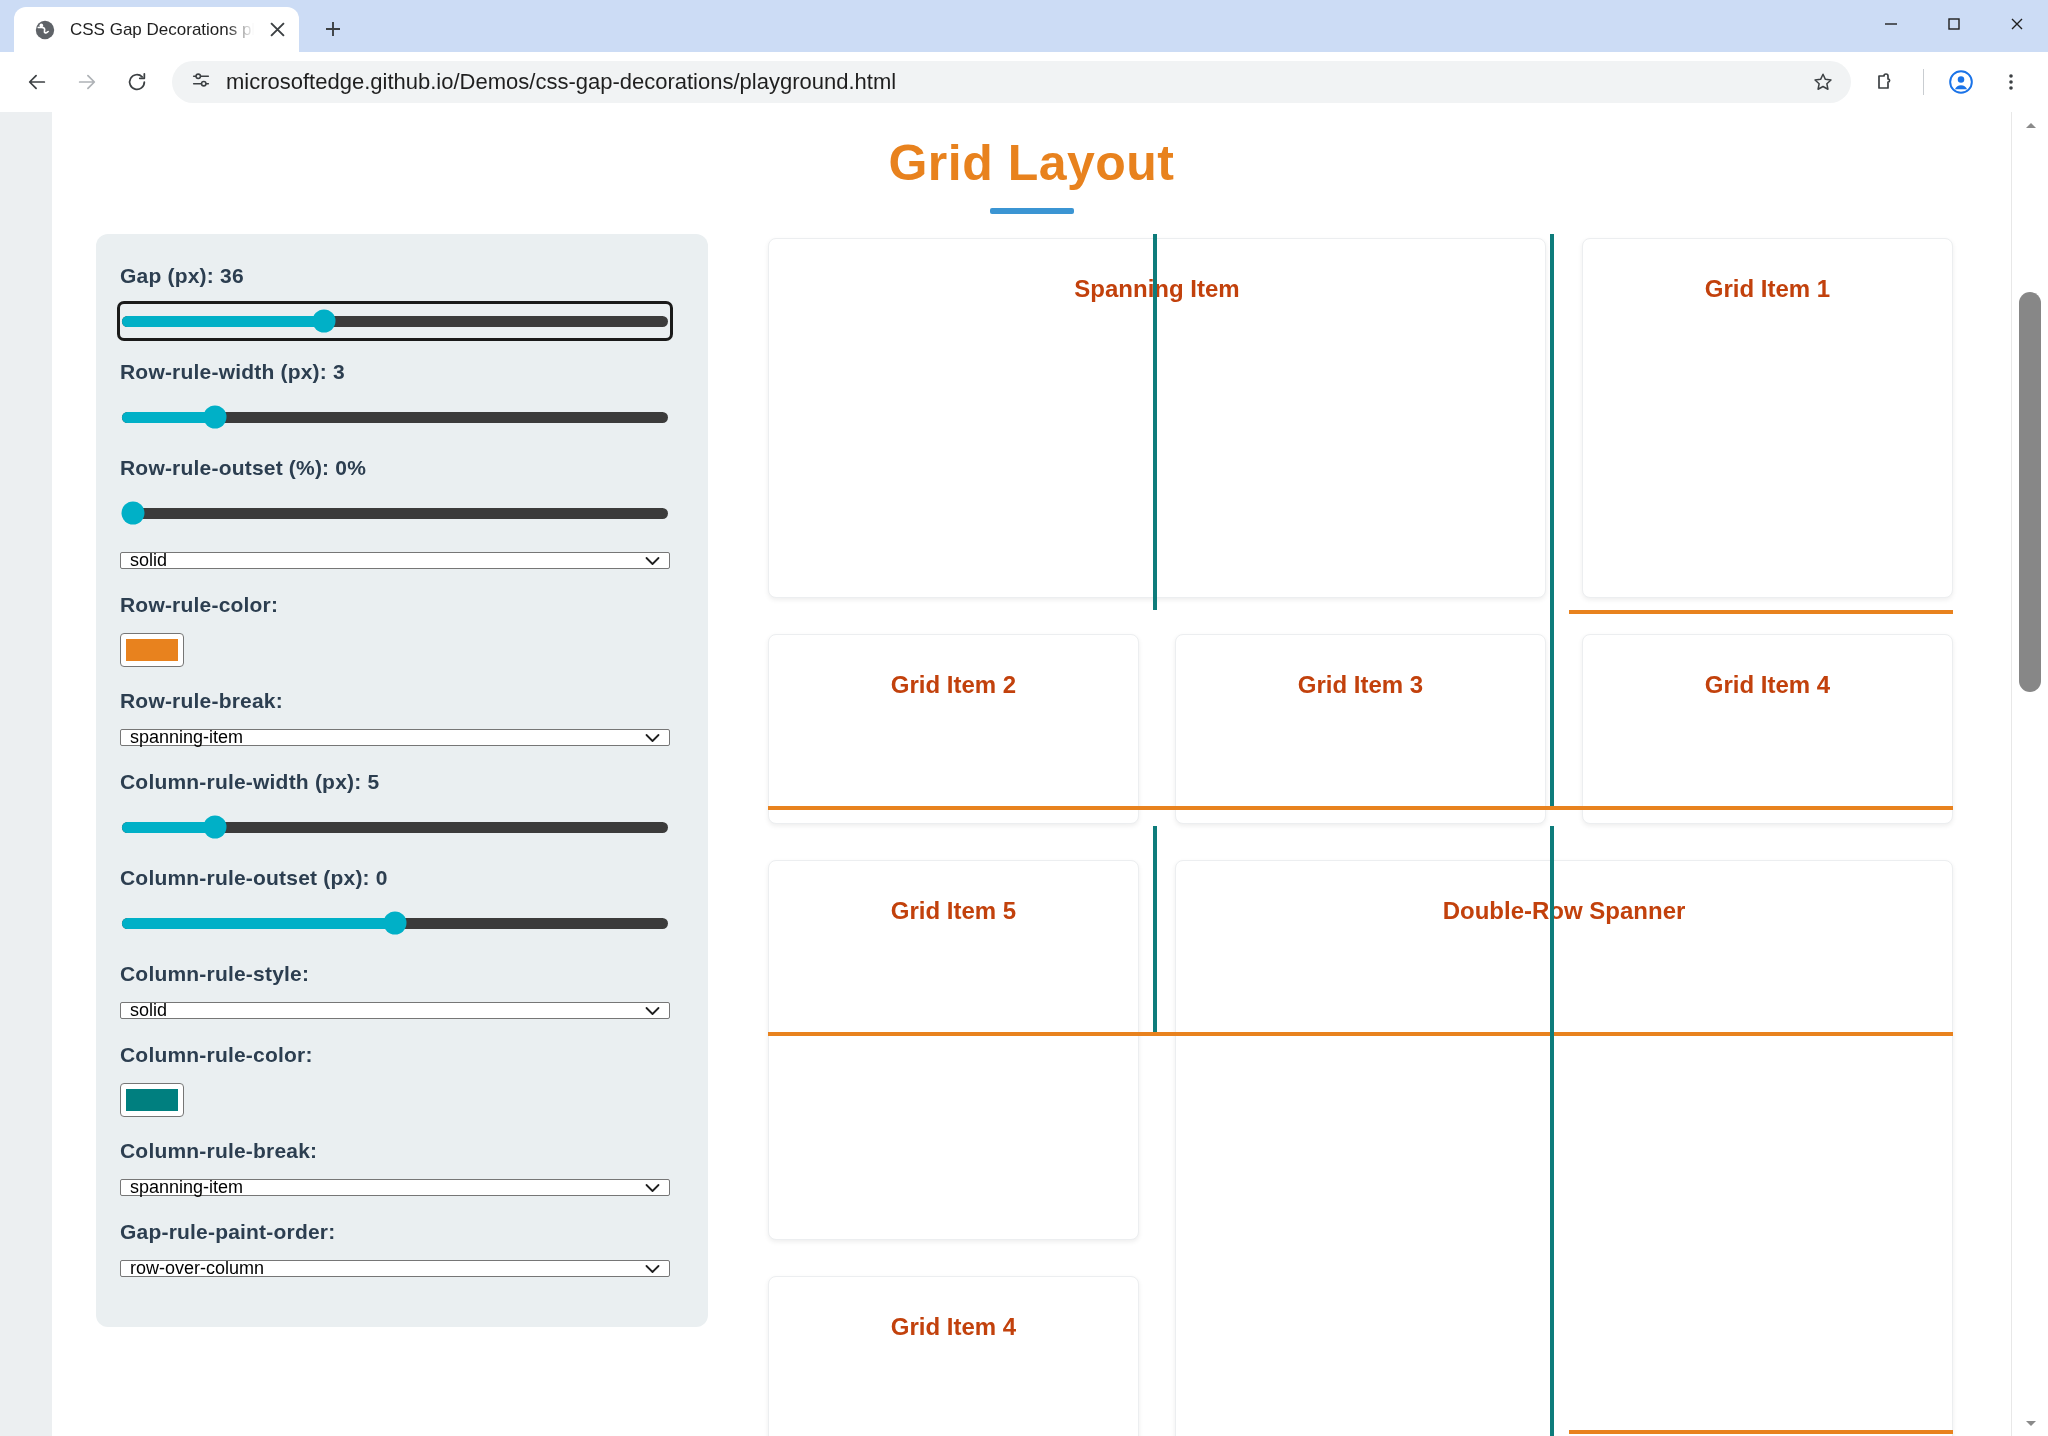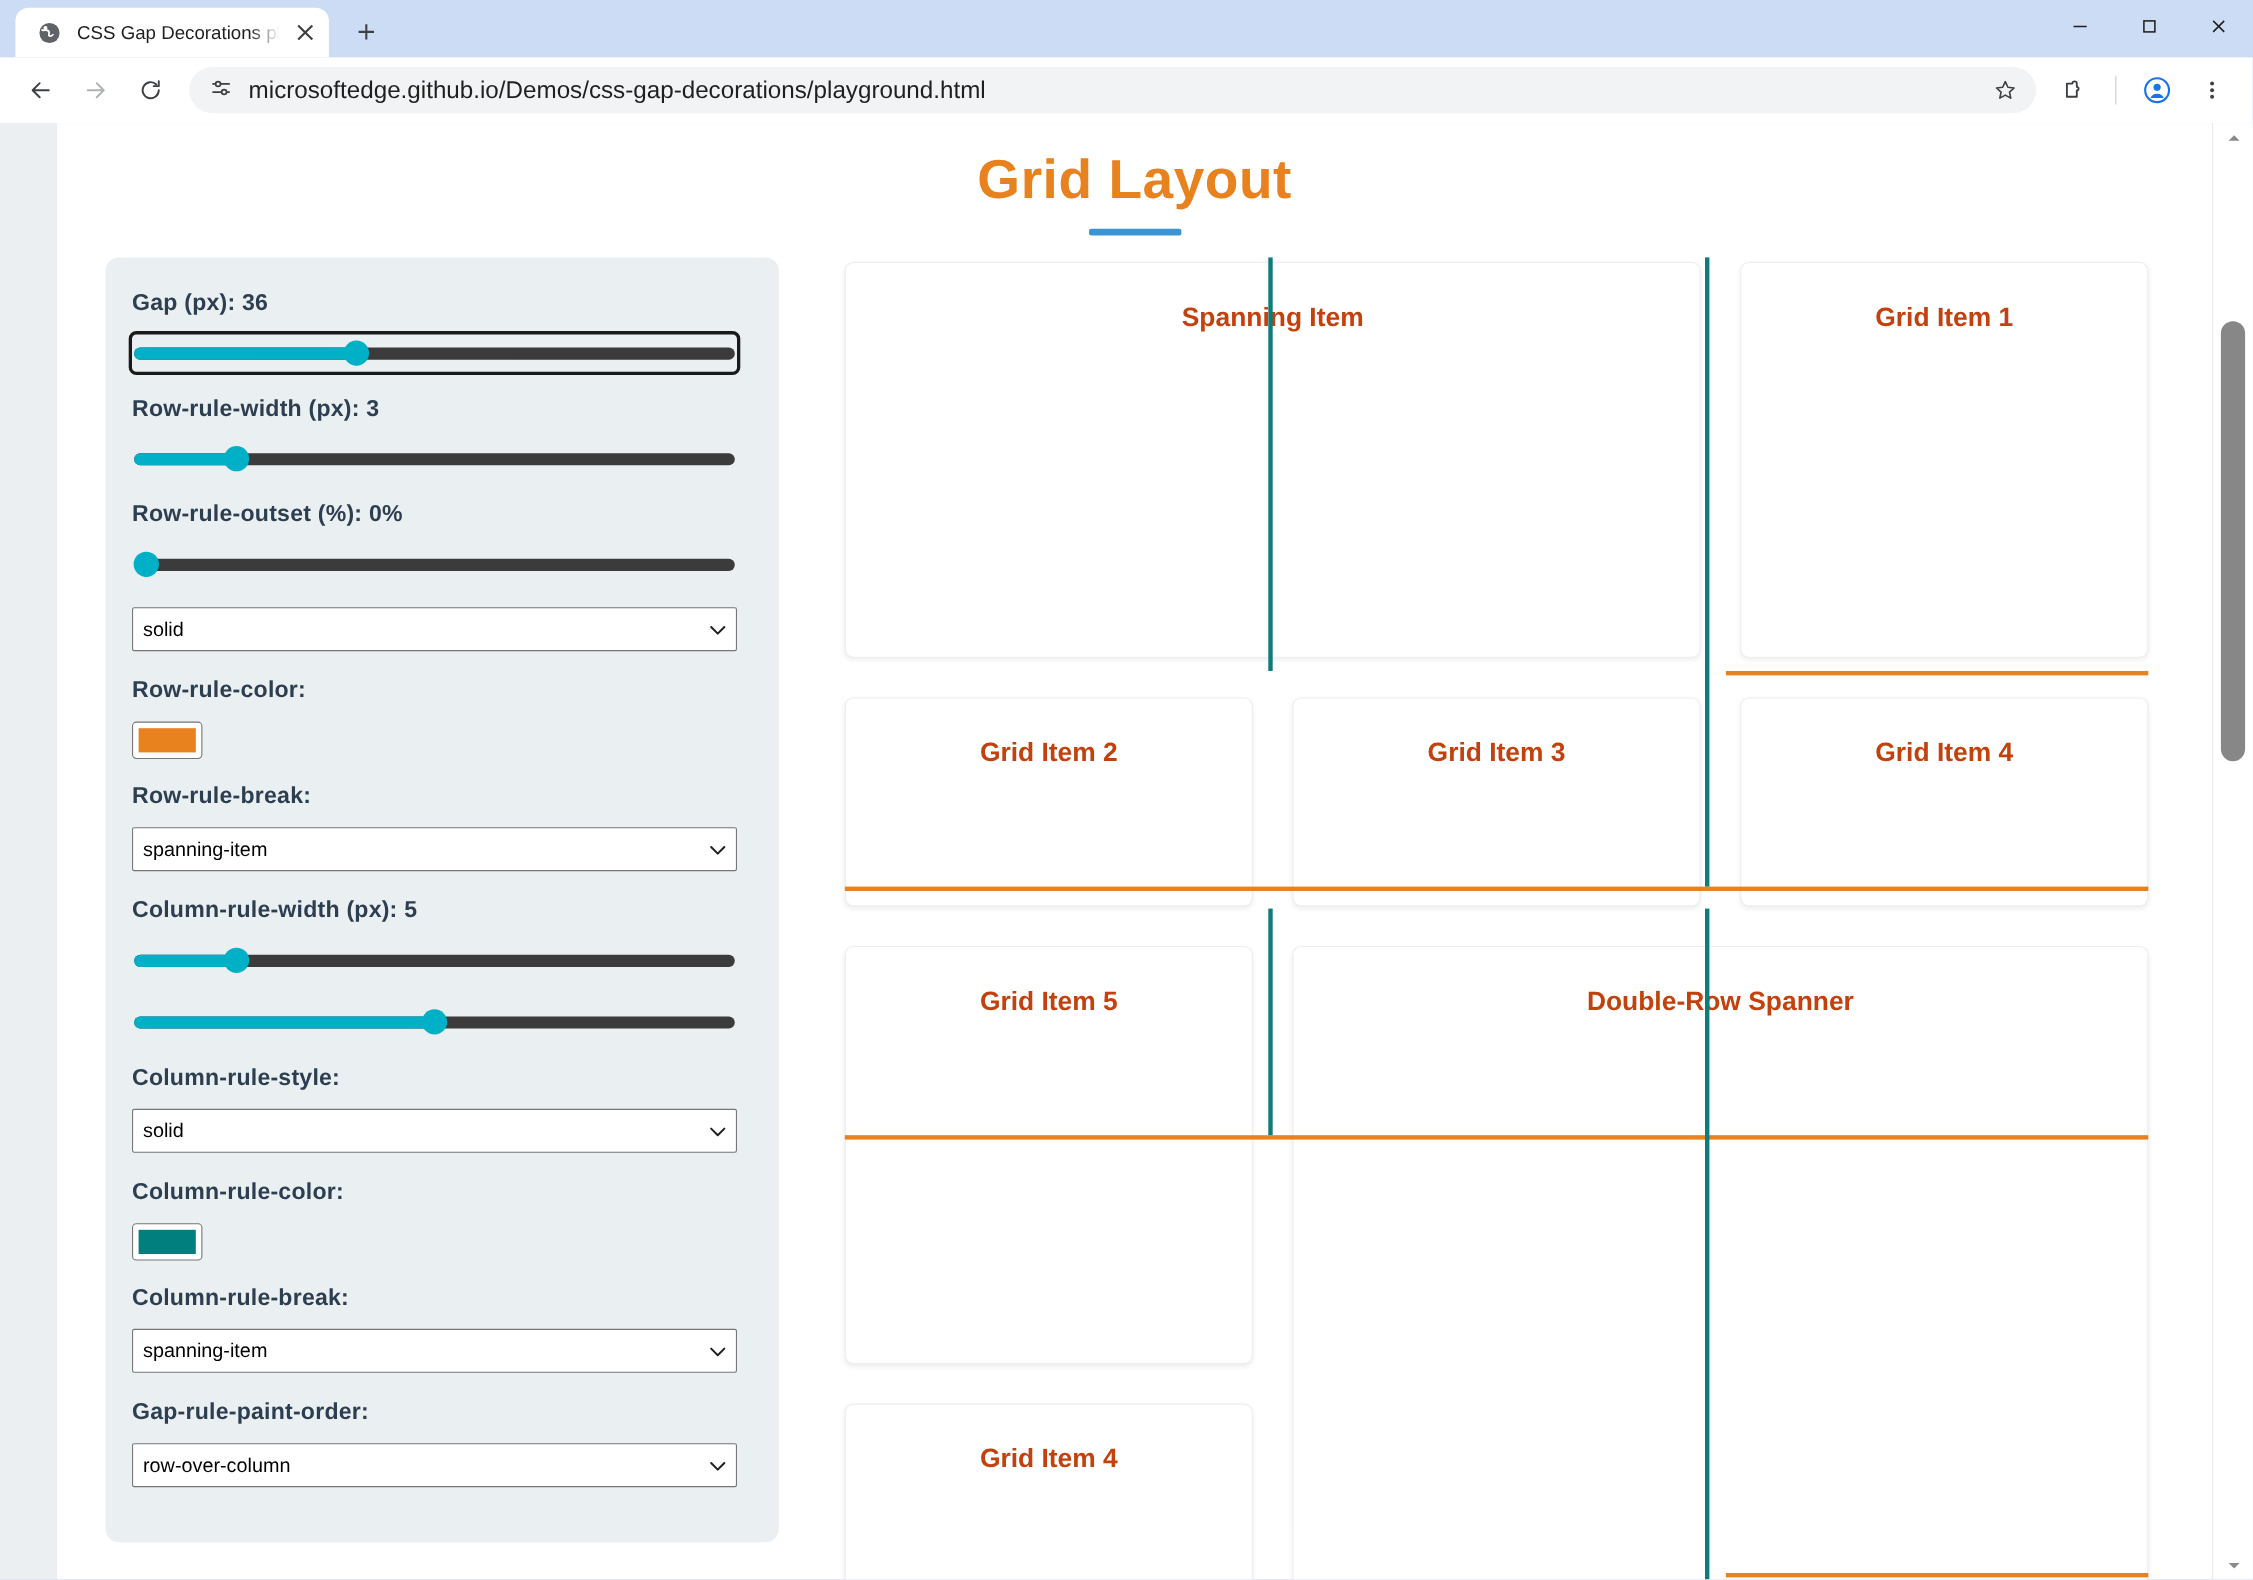--- a/index.html
+++ b/index.html
@@ -106,21 +106,21 @@
   .slider-wrap.focused { outline: 3px solid #1a1a1a; border-radius: 4px; padding: 4px 2px; }
   .slider {
     position: relative; width: 100%; height: 11px; background: #3b3b3b; border-radius: 6px;
   }
   .slider-fill { position: absolute; left: 0; top: 0; height: 11px; background: #00b0c7; border-radius: 6px; }
   .slider-thumb {
     position: absolute; top: 50%; width: 23px; height: 23px; background: #00b0c7;
     border-radius: 50%; transform: translate(-50%, -50%);
   }
   .select {
-    width: 100%; height: 40px; background: #ffffff;
+    width: 100%; height: 17px; background: #ffffff;
     border: 1px solid #767676; border-radius: 2px;
     display: flex; align-items: center; justify-content: space-between;
     padding: 0 9px; font-size: 18px; color: #000; margin-bottom: 24px;
   }
   .color-swatch {
     width: 64px; height: 34px; background: #ffffff; border: 1px solid #767676;
     border-radius: 4px; padding: 5px; margin-bottom: 22px;
   }
   .color-swatch > div { width: 100%; height: 100%; }
 
@@ -309,20 +309,21 @@
             <div class="ctrl">
               <label class="ctrl-label">Column-rule-width (px): 5</label>
               <div class="slider-wrap">
                 <div class="slider">
                   <div class="slider-fill" style="width:17%"></div>
                   <div class="slider-thumb" style="left:17%"></div>
                 </div>
               </div>
             </div>
             <div class="ctrl">
+              <label class="ctrl-label">Column-rule-outset (px): 0</label>
               <div class="slider-wrap">
                 <div class="slider">
                   <div class="slider-fill" style="width:50%"></div>
                   <div class="slider-thumb" style="left:50%"></div>
                 </div>
               </div>
             </div>
             <div class="ctrl">
               <label class="ctrl-label">Column-rule-style:</label>
               <div class="select">

